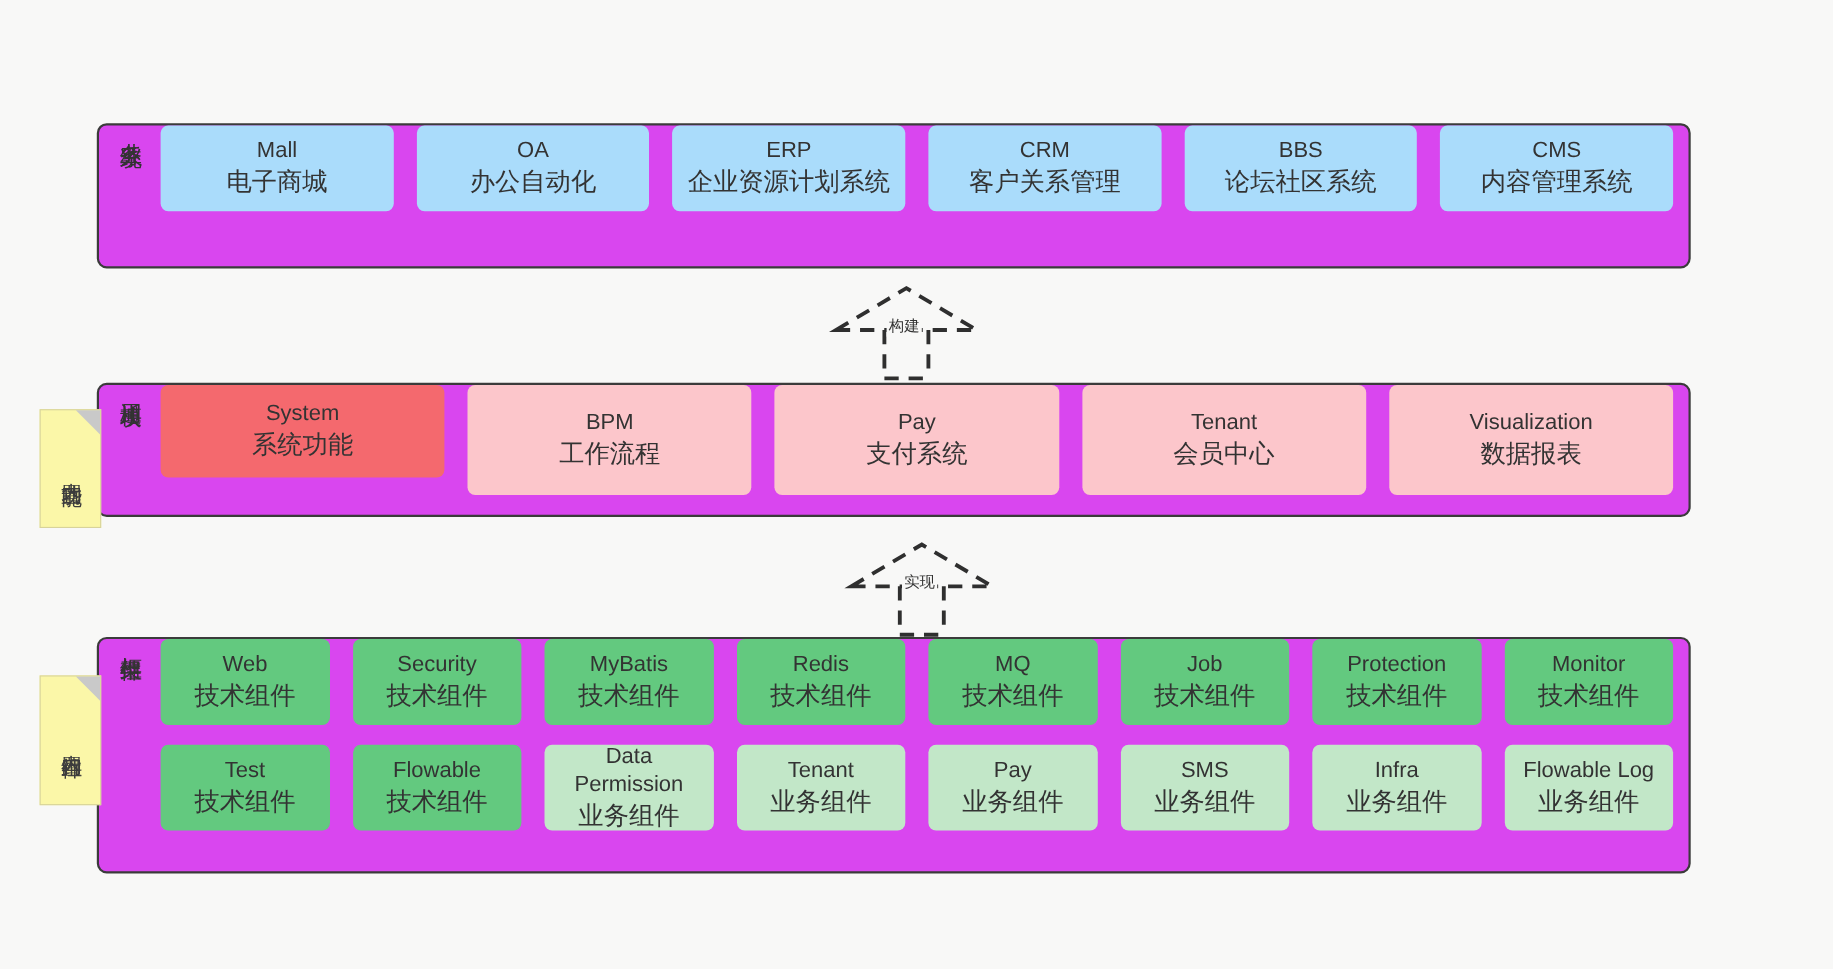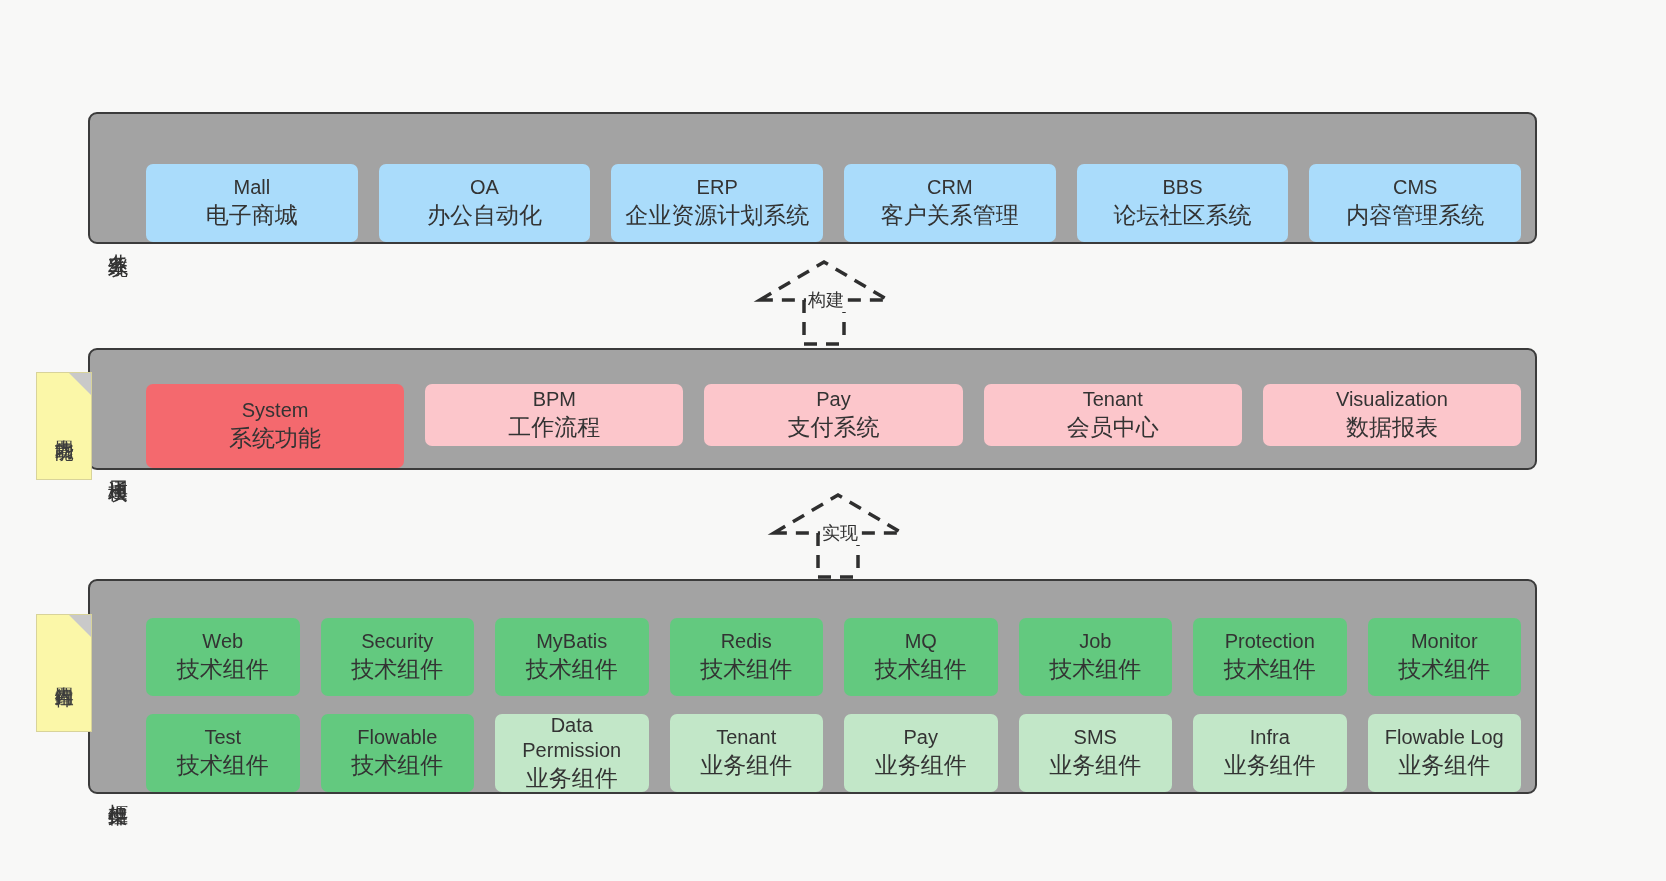--- a/index.html
+++ b/index.html
@@ -13,25 +13,25 @@
     height: 881px;
     background: #f8f8f7;
     font-family: "Liberation Sans", "DejaVu Sans", sans-serif;
     overflow: hidden;
   }
 
   
   .band {
     position: absolute;
     box-sizing: border-box;
-    background: #a3a3a3;
+    background: #d946ef;
     border: 2px solid #3b3b3b;
     border-radius: 9px;
     display: flex;
-    align-items: flex-end;
+    align-items: flex-start;
   }
   .band-label {
     width: 56px;
     flex: 0 0 56px;
     display: flex;
     align-items: center;
     justify-content: center;
     font-size: 20px;
     color: #333333;
     letter-spacing: 1px;
@@ -73,21 +73,21 @@
     white-space: nowrap;
   }
   .node .cn {
     font-size: 23px;
     white-space: nowrap;
   }
   .node.wrap .en { white-space: normal; }
 
   .node.biz      { background: #aadcfb; height: 78px; }
   .node.core     { background: #f4696e; height: 84px; }
-  .node.core-lt  { background: #fcc6cb; height: 62px; }
+  .node.core-lt  { background: #fcc6cb; height: 100px; }
   .node.tech     { background: #63c97f; height: 78px; }
   .node.bizcomp  { background: #c2e7c8; height: 78px; }
 
   
   .note {
     position: absolute;
     box-sizing: border-box;
     width: 56px;
     background: #fbf7a8;
     border: 1px solid #d8d39a;
@@ -114,21 +114,21 @@
   }
 
   
   .arrow {
     position: absolute;
     z-index: 2;
   }
   .arrow svg { display: block; overflow: visible; }
   .arrow-label {
     position: absolute;
-    font-size: 18px;
+    font-size: 14px;
     color: #333333;
     background: #f8f8f7;
     padding: 0 2px;
     white-space: nowrap;
     user-select: none;
   }
 </style>
 </head>
 <body>
 

